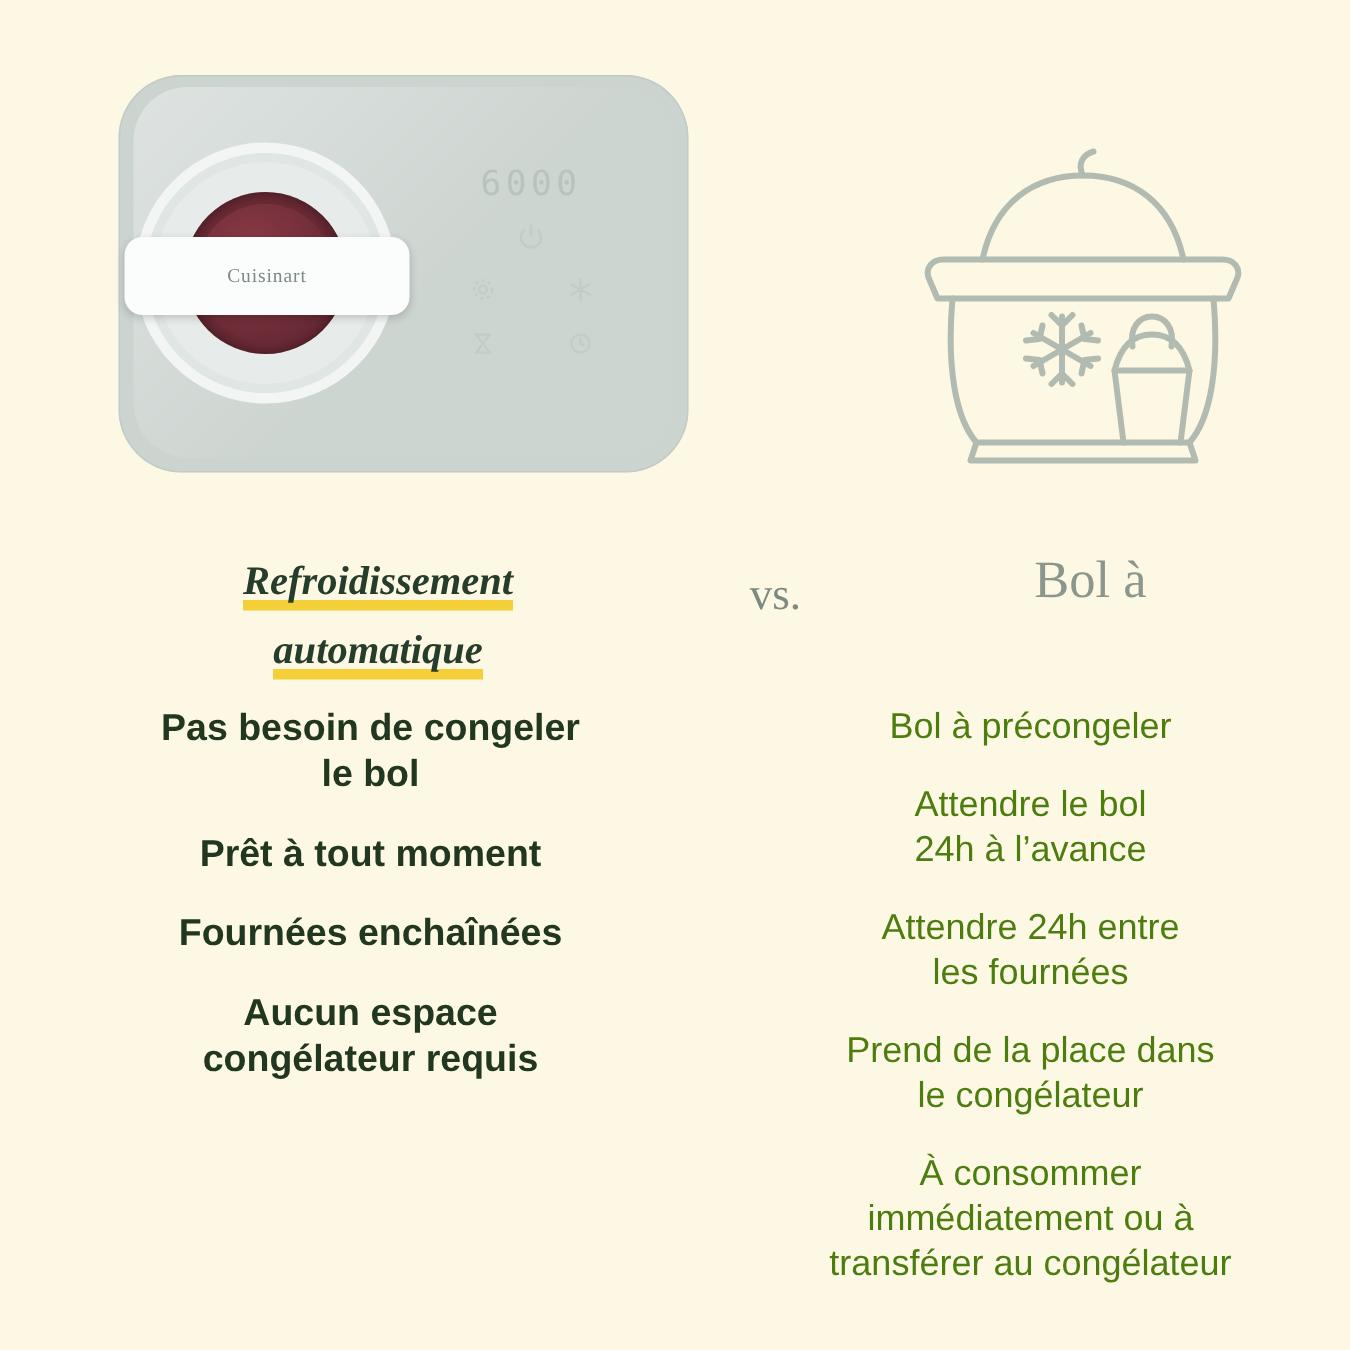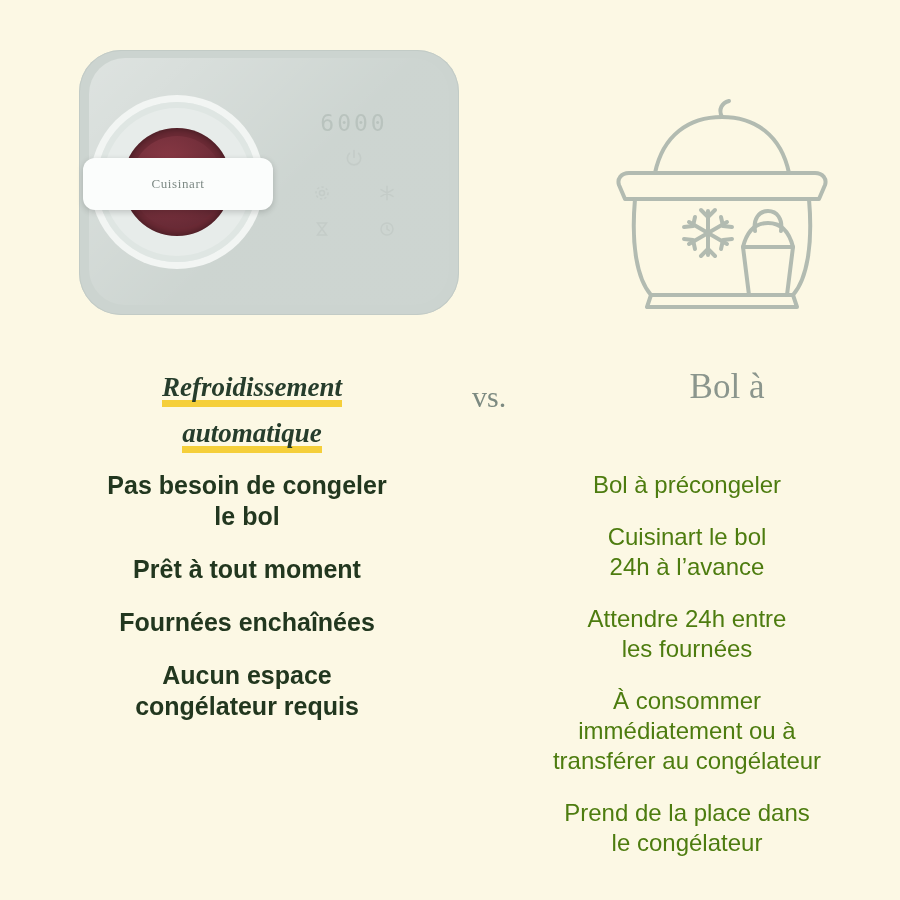--- a/index.html
+++ b/index.html
@@ -181,21 +181,21 @@
     background-image: linear-gradient(#f5cf3a, #f5cf3a);
     background-repeat: no-repeat;
     background-position: 0 92%;
     background-size: 100% 7px;
   }
   .vs {
     position: absolute;
     left: 455px;
     top: 22px;
     width: 90px;
-    text-align: left;
+    text-align: center;
     font-family: "Liberation Serif", serif;
     font-size: 30px;
     color: #7c8a81;
   }
   .h-right {
     position: absolute;
     left: 540px;
     top: 6px;
     width: 340px;
     text-align: center;
@@ -337,25 +337,25 @@
     <div class="col col-left">
       <div class="item">Pas besoin de congeler
 le bol</div>
       <div class="item">Prêt à tout moment</div>
       <div class="item">Fournées enchaînées</div>
       <div class="item">Aucun espace
 congélateur requis</div>
     </div>
     <div class="col col-right">
       <div class="item">Bol à précongeler</div>
-      <div class="item">Cuisinart le bol
+      <div class="item">Attendre le bol
 24h à l’avance</div>
       <div class="item">Attendre 24h entre
 les fournées</div>
+      <div class="item">Prend de la place dans
+le congélateur</div>
       <div class="item">À consommer
 immédiatement ou à
 transférer au congélateur</div>
-      <div class="item">Prend de la place dans
-le congélateur</div>
     </div>
   </div>
 
 </div>
 
 </body></html>

